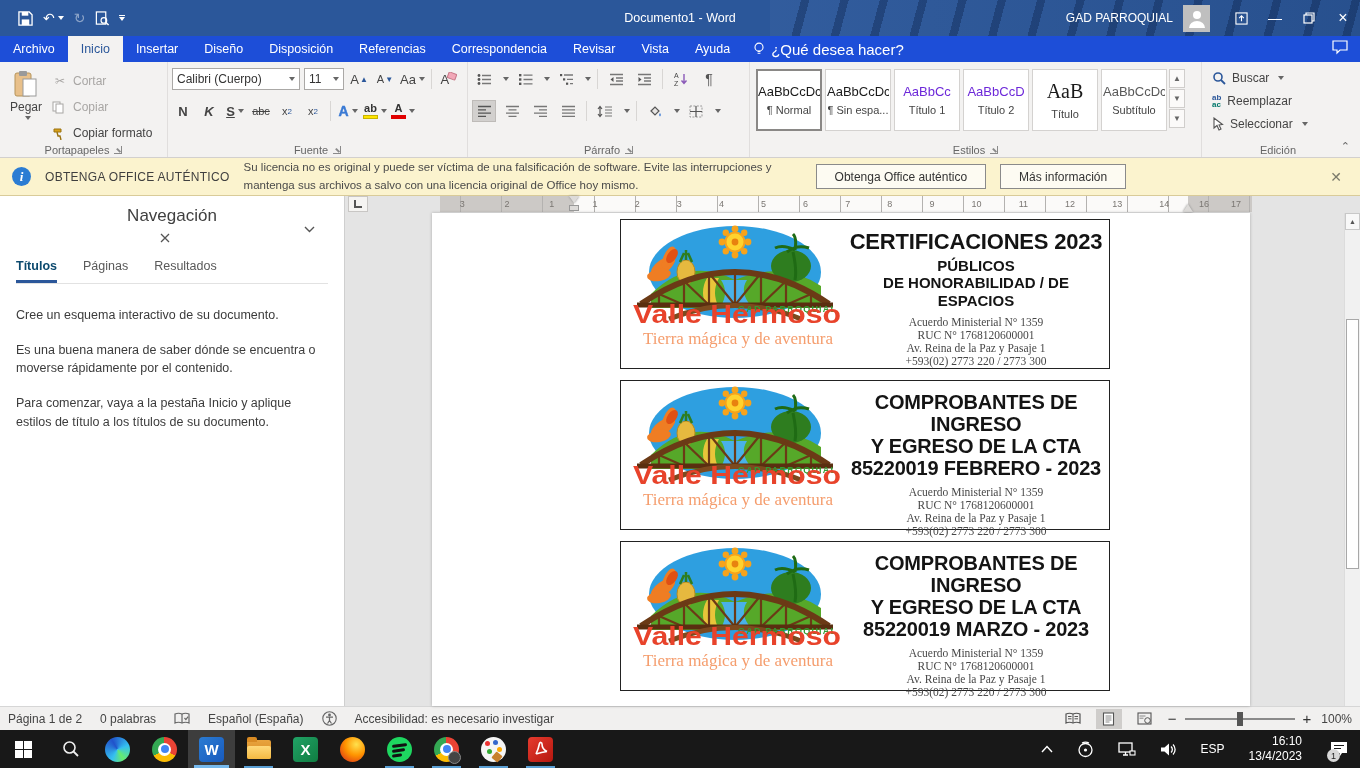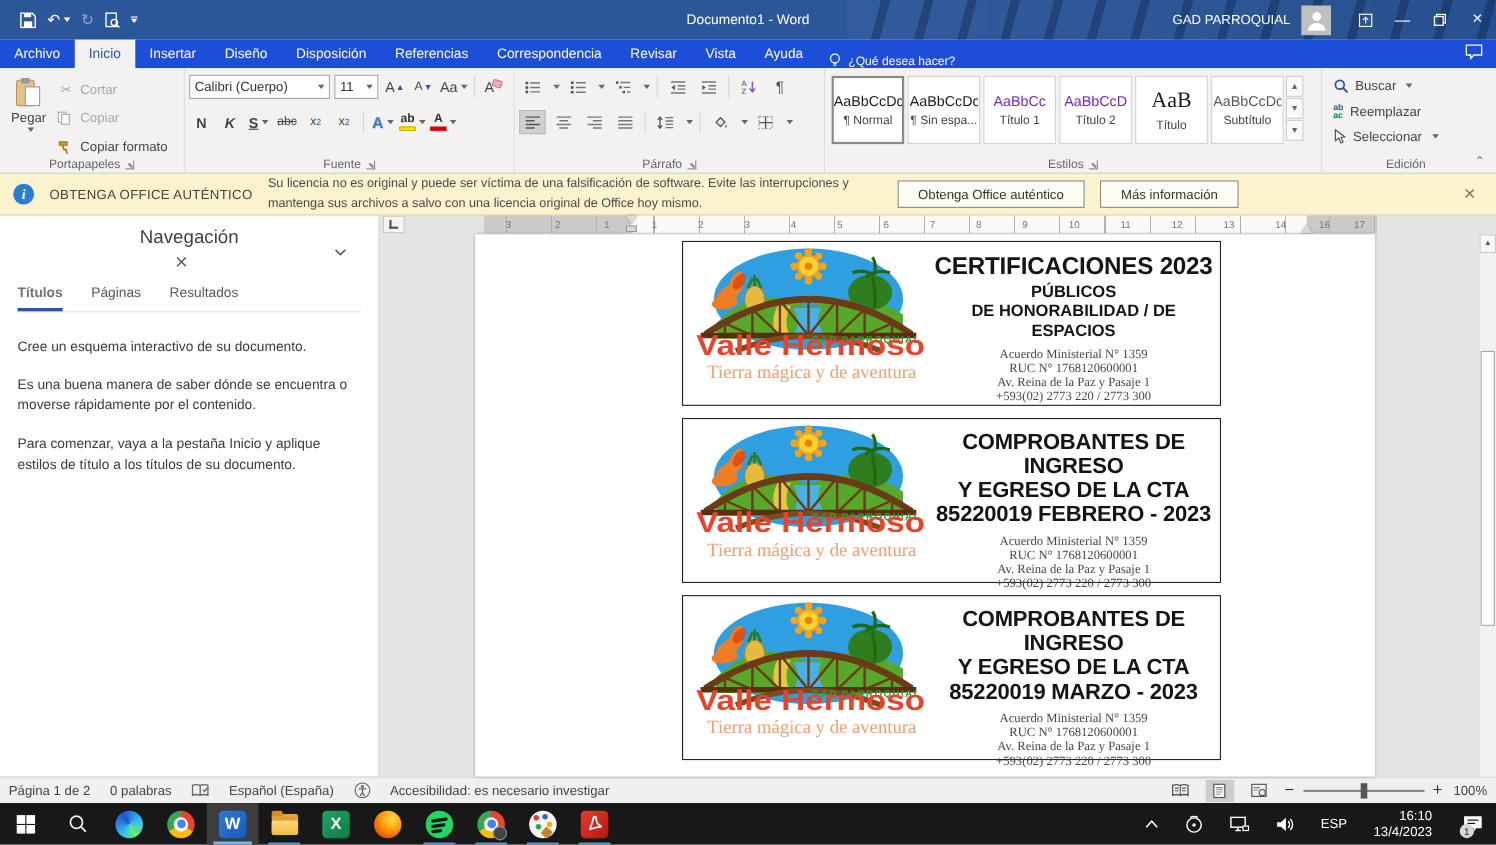--- a/index.html
+++ b/index.html
@@ -19,21 +19,21 @@
   .tb-right{margin-left:auto;display:flex;align-items:center;z-index:2;}
   .tb-user{font-size:12px;margin-right:10px;}
   .avatar{width:27px;height:27px;background:#bfbfbf;display:flex;align-items:center;justify-content:center;margin-right:14px;}
   .wbtn{width:34px;height:36px;display:flex;align-items:center;justify-content:center;font-size:14px;color:#fff;}
   .wclose{font-size:16px;}
 
   
   .tabrow{height:26px;background:#1d4ed8;display:flex;align-items:stretch;color:#fff;flex:0 0 26px;position:relative;}
   .mtab{padding:0 13px;line-height:26px;font-size:12.5px;cursor:default;}
   .mtab.active{background:#f3f2f1;color:#2b579a;}
-  .tellme{display:flex;align-items:flex-end;gap:6px;font-size:11px;padding:0 10px;}
+  .tellme{display:flex;align-items:center;gap:6px;font-size:15px;padding:0 10px;}
   .fb-ic{position:absolute;right:12px;top:4px;}
 
   
   .ribbon{height:96px;background:#f3f2f1;display:flex;position:relative;border-bottom:1px solid #d2d0ce;flex:0 0 96px;}
   .rgroup{position:relative;border-right:1px solid #e0dedd;padding:4px 4px 16px;}
   .glabel{position:absolute;bottom:1px;left:0;right:0;text-align:center;font-size:11px;color:#666;display:flex;align-items:center;justify-content:center;gap:5px;}
   .dlg{width:8px;height:8px;border-right:1.5px solid #8a8a8a;border-bottom:1.5px solid #8a8a8a;display:inline-block;position:relative;}
   .dlg::after{content:"";position:absolute;right:1px;bottom:1px;width:5px;height:1.5px;background:#8a8a8a;transform:rotate(45deg);transform-origin:right bottom;}
   .g-clip{width:168px;}
   .g-clip .rgrow{display:flex;gap:4px;}
@@ -94,21 +94,21 @@
   .navpane{width:345px;background:#fff;border-right:1px solid #cfcfcf;padding:10px 16px 0;flex:0 0 345px;}
   .nav-head{display:flex;align-items:center;margin-bottom:14px;flex-direction:column;}
   .nav-title{font-size:17px;color:#404040;}
   .nav-head .hbtn{margin-left:auto;color:#555;font-size:12px;width:24px;text-align:center;}
   .nav-head .hbtn + .hbtn{margin-left:0;}
   .nav-search{height:24px;border:1px solid #b5b5b5;display:flex;align-items:center;padding:0 6px;gap:4px;}
   .nav-search input{flex:1;border:none;outline:none;font-size:12.5px;color:#444;background:transparent;}
   .nav-search input::placeholder{color:#666;}
   .nav-tabs{display:flex;gap:26px;margin-top:16px;font-size:12.5px;color:#595959;border-bottom:1px solid #e2e2e2;padding-bottom:0;}
   .ntab{padding-bottom:7px;}
-  .ntab.active{color:#737373;font-weight:700;border-bottom:3px solid #2b579a;}
+  .ntab.active{color:#0c4a6e;font-weight:700;border-bottom:3px solid #2b579a;}
   .nav-body{padding-top:22px;font-size:12.5px;color:#3b3b3b;line-height:1.45;}
   .nav-body p{margin-bottom:17px;}
 
   
   .docarea{flex:1;position:relative;background:#e4e4e4;min-width:0;}
   .tabsel{position:absolute;left:3px;top:0;width:20px;height:16px;background:#f5f4f2;border:1px solid #c8c6c4;display:flex;align-items:center;justify-content:center;}
   .tabsel span{width:8px;height:8px;border-left:2px solid #555;border-bottom:2px solid #555;display:block;}
   .ruler{position:absolute;left:95px;top:0;width:812px;height:16px;display:flex;font-size:9px;color:#7a7672;}
   .rl{display:flex;align-items:center;justify-content:space-around;
       background-image:repeating-linear-gradient(90deg,transparent 0 20px,#b4b2b0 20px 21px,transparent 21px 41px);}

